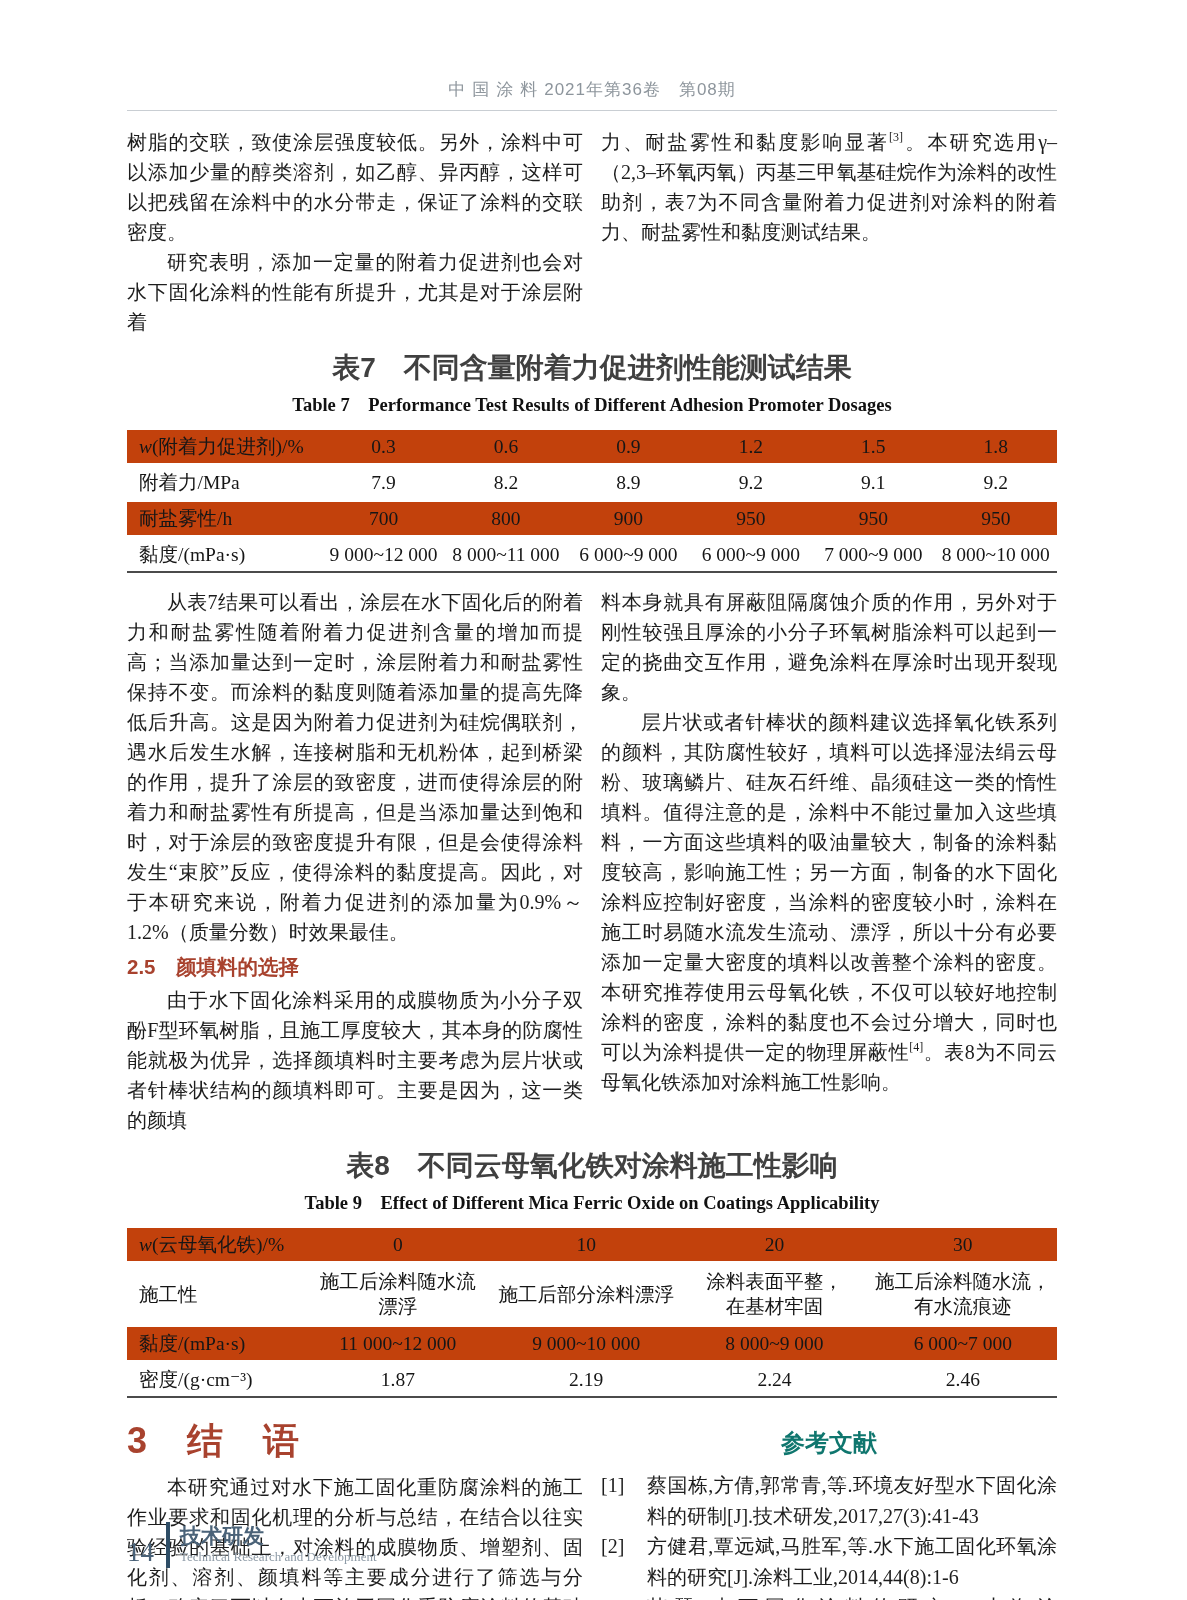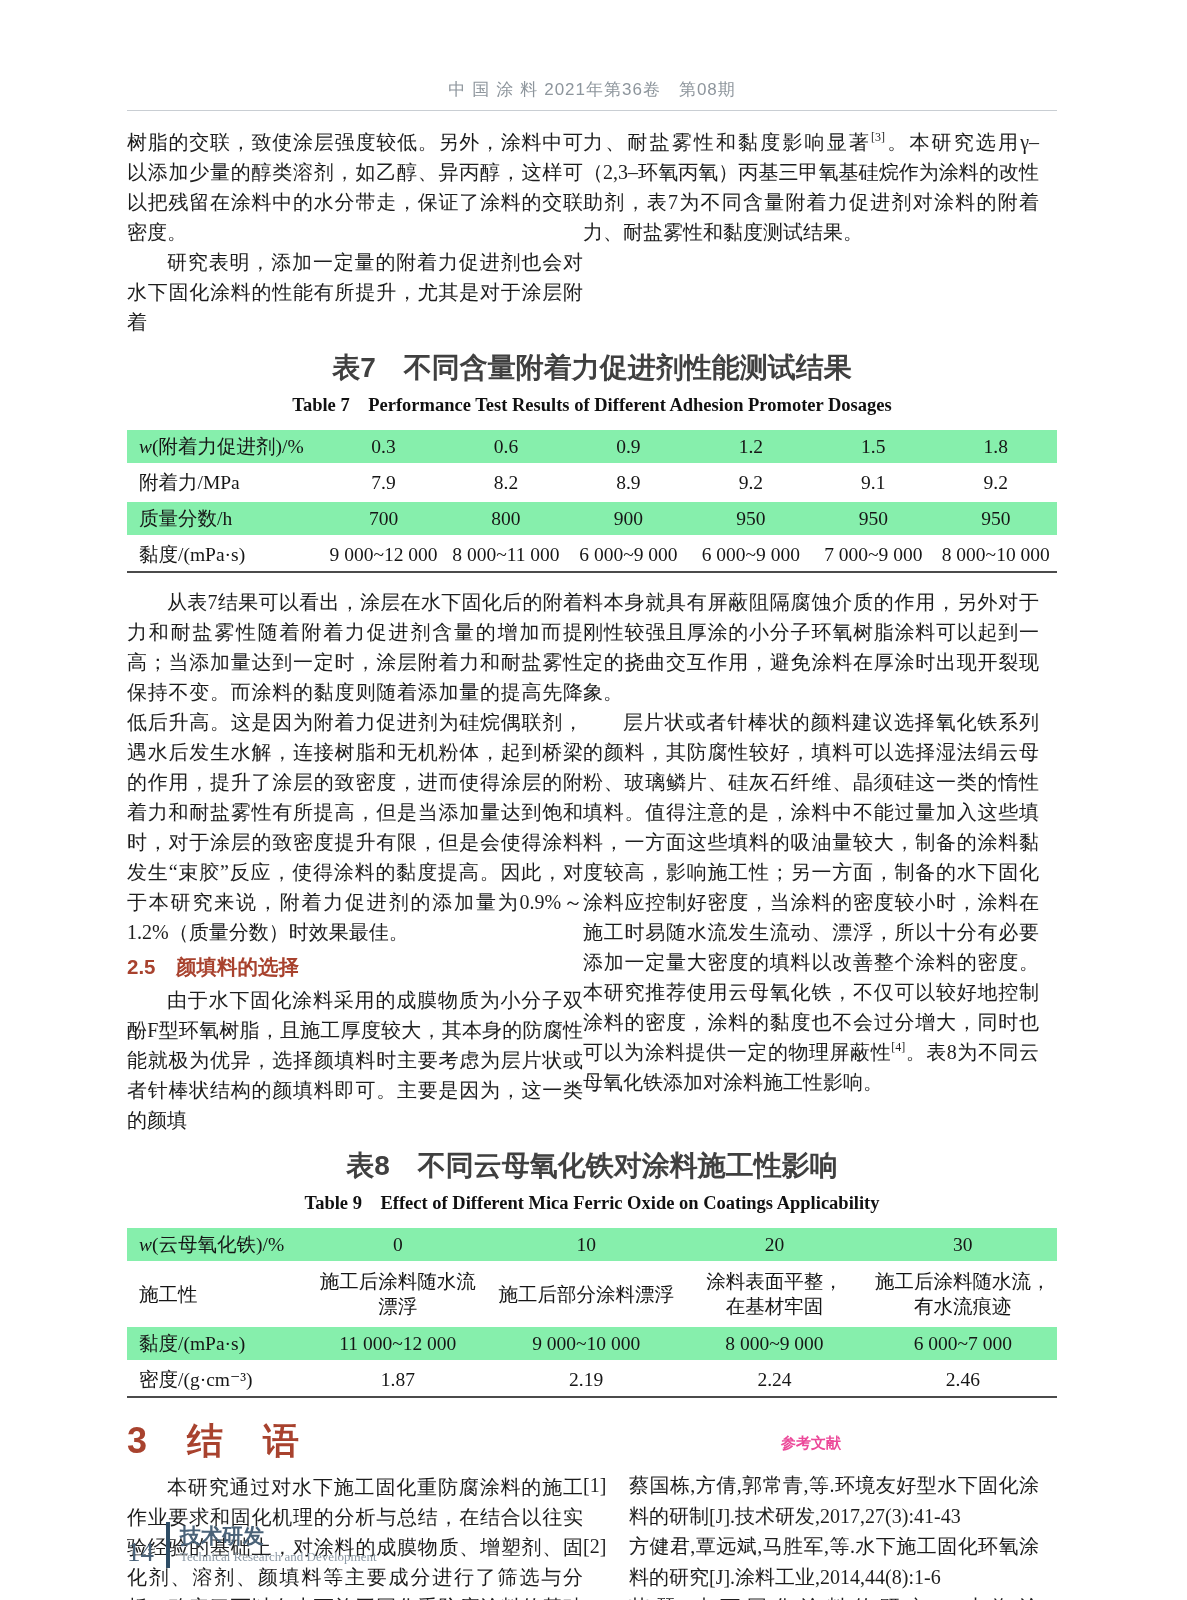--- a/index.html
+++ b/index.html
@@ -14,21 +14,21 @@
   
   .page-header {
     display:flex; justify-content:center; align-items:flex-end;
     color:#8d959c; font-family:"Liberation Sans",sans-serif; font-size:17px;
     padding-bottom:9px; border-bottom:1px solid #c9ced3;
   }
   .journal-name { letter-spacing:7px; }
   .issue-info { letter-spacing:1px; }
 
   
-  .two-col { display:flex; }
+  .two-col { display:flex; gap:18px; }
   .col { width:456px; font-size:20px; line-height:30px; text-align:justify; }
   .col p.indent { text-indent:2em; }
   .mt-top { margin-top:16px; }
   .mt-mid { margin-top:14px; }
   .mt-bot { margin-top:24px; }
   sup.refmark { font-size:12px; line-height:0; }
 
   
   .sub-heading {
     font-family:"Liberation Sans",sans-serif; font-weight:bold;
@@ -49,32 +49,32 @@
     text-align:center; font-weight:bold; font-size:18.5px;
     font-family:"Liberation Serif",serif; margin-top:5px; color:#111;
   }
   table {
     width:100%; border-collapse:collapse; margin-top:10px;
     border-top:2.5px solid #4b4b4b; border-bottom:2.5px solid #4b4b4b;
     font-size:19.5px; color:#161616;
   }
   td { padding:3px 6px; text-align:center; border-top:3px solid #ffffff; }
   td.row-label { text-align:left; padding-left:12px; }
-  tr.pink td { background:#86efac; }
+  tr.pink td { background:#c2410c; }
   td.multiline { white-space:pre-line; line-height:25px; padding:5px 4px; }
   .t7 col.c-label { width:21%; }
   .t7 col.c-data { width:13.1666%; }
   .t8 col.c-label { width:19%; }
   .t8 col.c-data { width:20.25%; }
   i.var { font-style:italic; }
 
   
   .refs-heading {
-    text-align:center; font-weight:bold; font-size:15px;
-    font-family:"Liberation Sans",sans-serif; margin:6px 0 12px; color:#ec4899;
+    text-align:center; font-weight:bold; font-size:24px;
+    font-family:"Liberation Sans",sans-serif; margin:6px 0 12px; color:#0f766e;
   }
   .ref-item { display:flex; font-size:20px; line-height:30.5px; text-align:justify; }
   .ref-num { width:46px; flex:none; }
   .ref-text { flex:1; }
 
   
   .page-footer {
     position:absolute; left:127px; bottom:32px;
     display:flex; align-items:center;
   }
@@ -138,21 +138,21 @@
       <tr>
         <td class="row-label">附着力/MPa</td>
         <td>7.9</td>
         <td>8.2</td>
         <td>8.9</td>
         <td>9.2</td>
         <td>9.1</td>
         <td>9.2</td>
       </tr>
       <tr class="pink">
-        <td class="row-label">质量分数/h</td>
+        <td class="row-label">耐盐雾性/h</td>
         <td>700</td>
         <td>800</td>
         <td>900</td>
         <td>950</td>
         <td>950</td>
         <td>950</td>
       </tr>
       <tr>
         <td class="row-label">黏度/(mPa·s)</td>
         <td>9 000~12 000</td>

